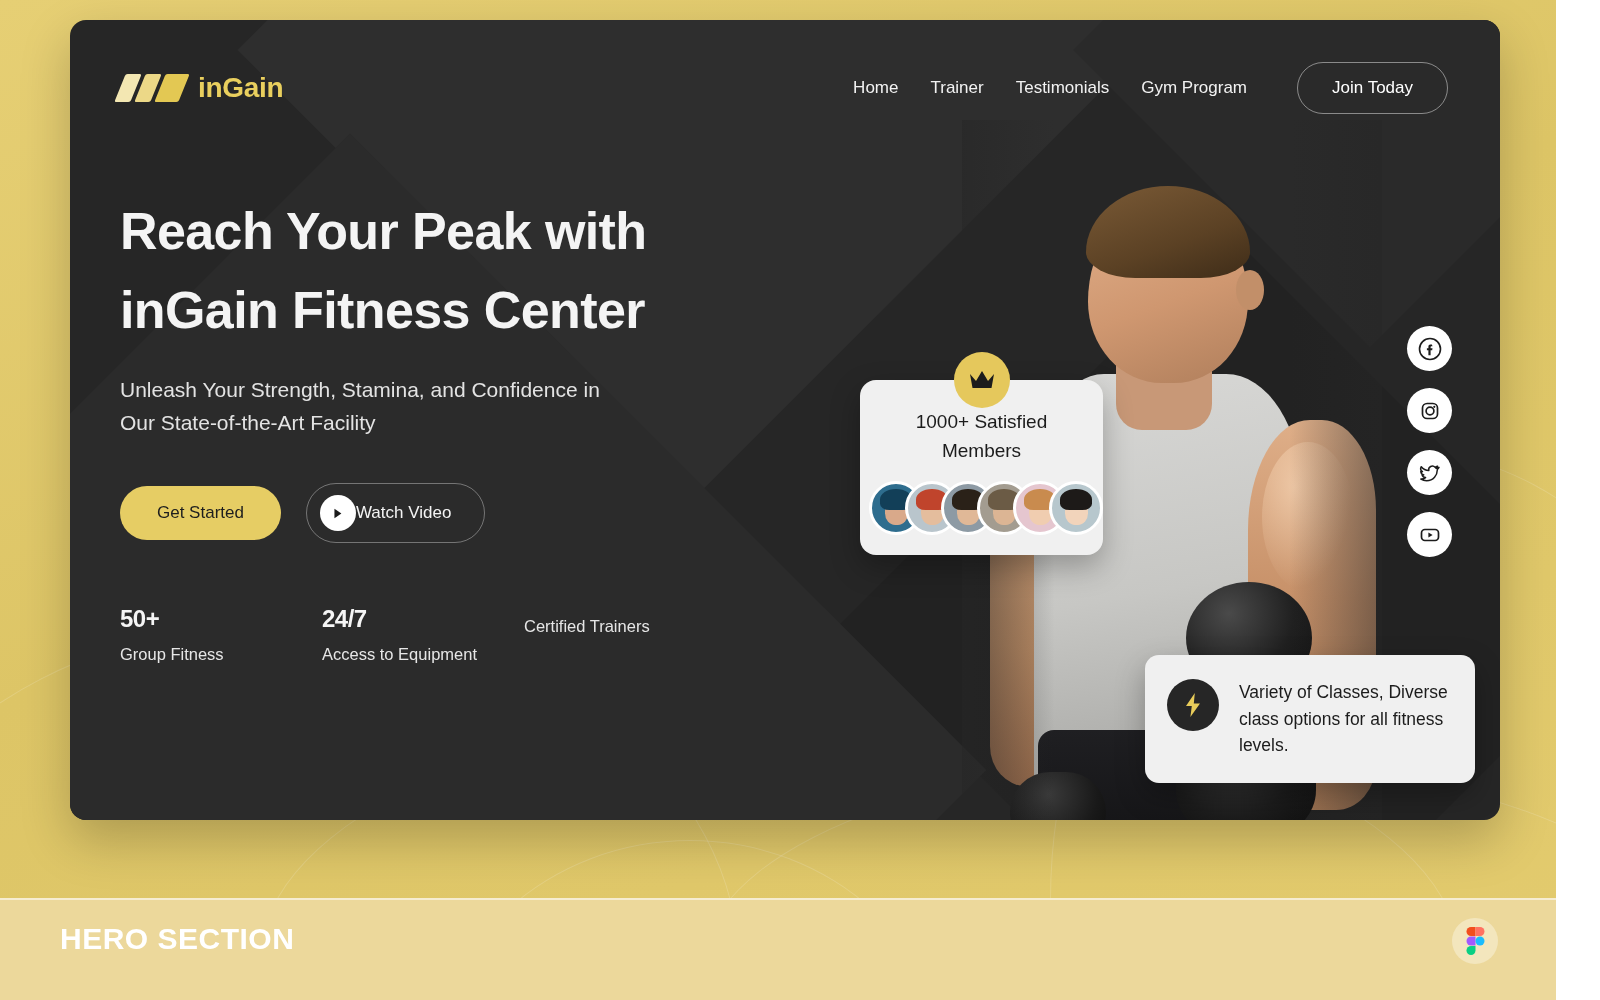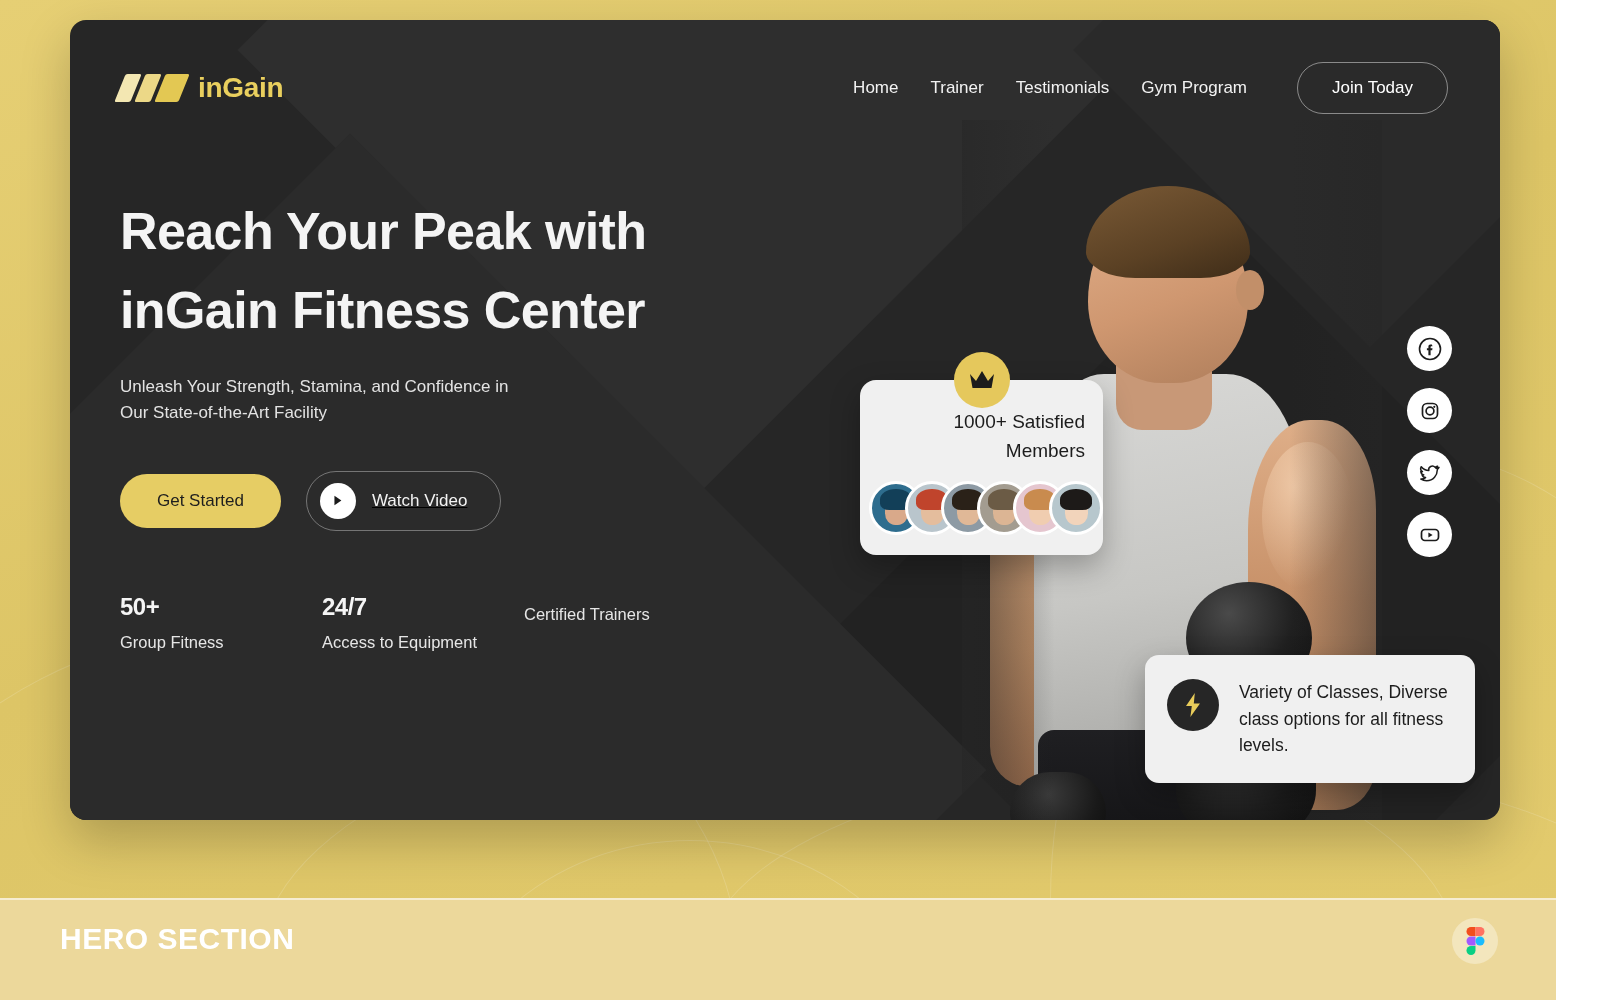--- a/index.html
+++ b/index.html
@@ -142,46 +142,45 @@
   }
   #headline {
     font-size: 52px;
     line-height: 1.52;
     font-weight: 700;
     color: #f4f4f4;
     letter-spacing: -0.6px;
   }
   #subhead {
     margin-top: 24px;
-    font-size: 17px;
+    font-size: 21px;
     line-height: 1.55;
     color: #e3e3e3;
     font-weight: 400;
   }
 
   #cta-row {
     margin-top: 44px;
     display: flex; align-items: center; gap: 25px;
   }
   #get-started {
     padding: 17px 37px;
     font-size: 17px; font-weight: 500;
     color: #1e1e1e;
     background: #e6cd64;
     border: none; border-radius: 999px;
     cursor: pointer; font-family: inherit;
   }
   #watch-video {
-    display: flex; align-items: center; gap: 16px;
+    display: flex; align-items: center; 
     padding: 11px 33px 11px 13px;
     border: 1px solid rgba(255,255,255,0.35);
     border-radius: 999px;
     cursor: pointer; background: transparent;
     font-family: inherit;
-    text-decoration: underline;
   }
   #watch-video .play-circle {
     width: 36px; height: 36px;
     border-radius: 50%;
     background: #ffffff;
     display: flex; align-items: center; justify-content: center;
     flex: 0 0 auto;
   }
   #watch-video .label { font-size: 17px; font-weight: 500; color: #f4f4f4; }
 
@@ -308,21 +307,21 @@
   #crown-badge {
     position: absolute;
     left: 50%; top: -28px;
     transform: translateX(-50%);
     width: 56px; height: 56px;
     border-radius: 50%;
     background: #e5c85c;
     display: flex; align-items: center; justify-content: center;
   }
   #members-title {
-    text-align: right;
+    text-align: center;
     font-size: 19px;
     line-height: 1.5;
     color: #1c1c1c;
     font-weight: 500;
   }
   #avatars {
     margin-top: 16px;
     display: flex;
     justify-content: center;
     padding-left: 8px;

